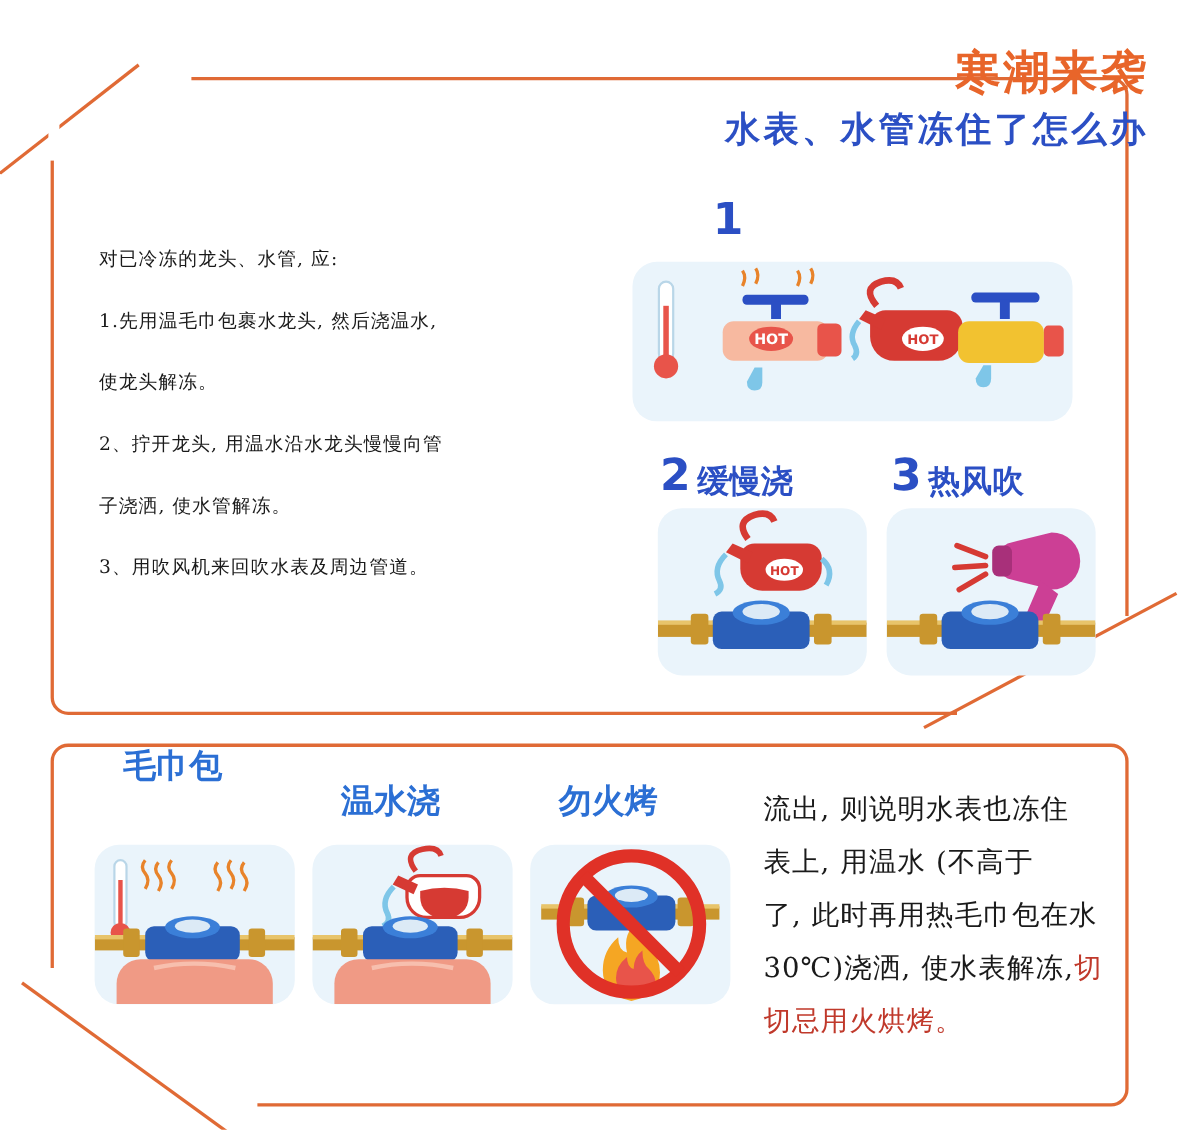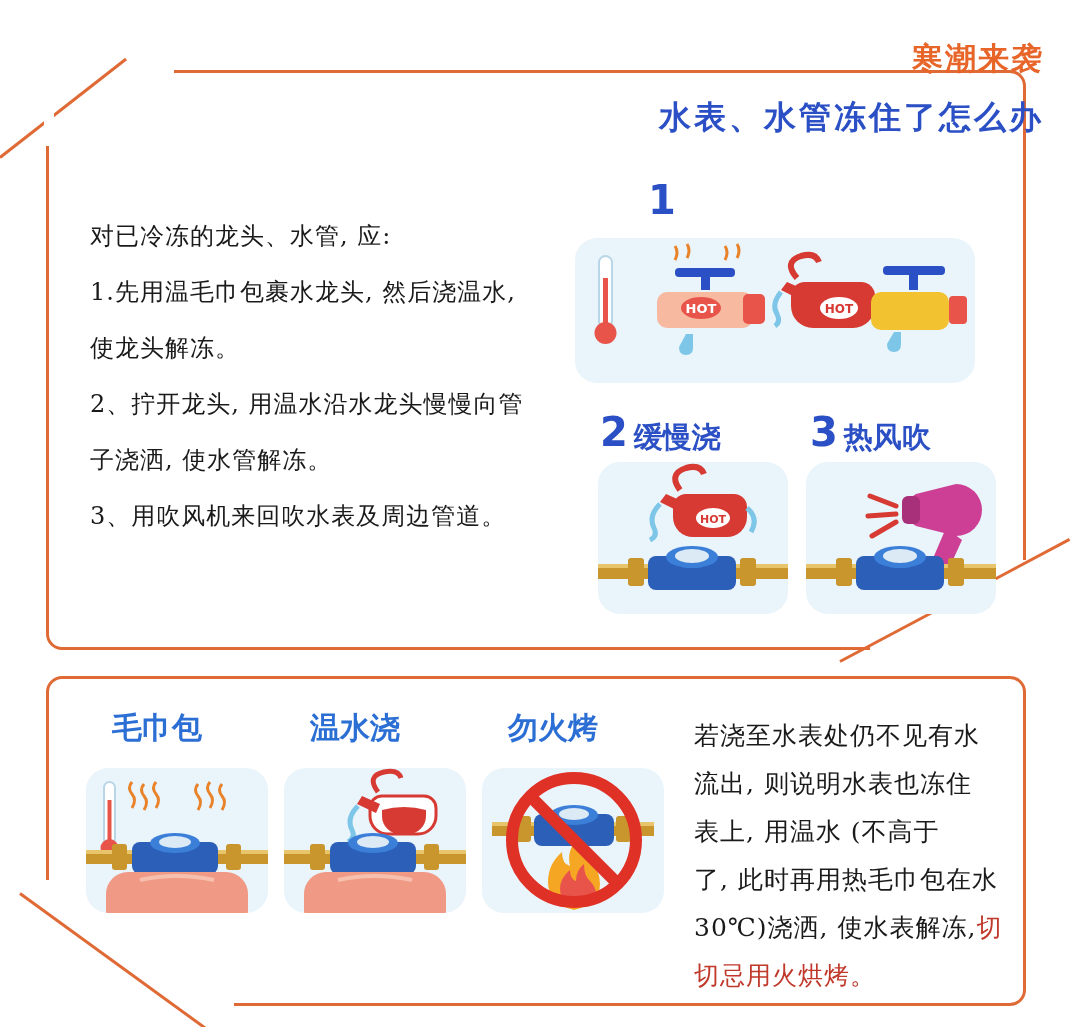--- a/index.html
+++ b/index.html
@@ -14,21 +14,21 @@
     font-family: "Liberation Sans", sans-serif;
     overflow: hidden;
   }
 
   
   .header-sub {
     position: absolute;
     right: 36px;
     top: 38px;
     font-family: "DejaVu Sans", sans-serif;
-    font-size: 31px;
+    font-size: 42px;
     font-weight: bold;
     color: #e8652a;
     letter-spacing: 2px;
   }
   .header-title {
     position: absolute;
     right: 36px;
     top: 96px;
     font-family: "DejaVu Sans", sans-serif;
     font-size: 32px;
@@ -69,21 +69,21 @@
     transform-origin: left center;
   }
 
   
   .left-text {
     position: absolute;
     left: 90px;
     top: 208px;
     width: 470px;
     font-family: "DejaVu Serif", serif;
-    font-size: 24px;
+    font-size: 17px;
     line-height: 56px;
     color: #1a1a1a;
     letter-spacing: 1px;
   }
   .left-text p { margin: 0; }
 
   
   .step-head {
     position: absolute;
     display: flex;
@@ -122,21 +122,21 @@
 
   
   .bottom-label {
     position: absolute;
     font-family: "DejaVu Sans", sans-serif;
     font-size: 30px;
     font-weight: bold;
     color: #2b6fd4;
     white-space: nowrap;
   }
-  #blabel0 { left: 112px; top: 708px; }
+  #blabel0 { left: 112px; top: 676px; }
   #blabel1 { left: 310px; top: 708px; }
   #blabel2 { left: 508px; top: 708px; }
 
   #bcard0 { left: 86px;  top: 768px; width: 182px; height: 145px; }
   #bcard1 { left: 284px; top: 768px; width: 182px; height: 145px; }
   #bcard2 { left: 482px; top: 768px; width: 182px; height: 145px; }
 
   .right-text {
     position: absolute;
     left: 694px;
@@ -363,21 +363,20 @@
       <path d="M92 138 q-14 -5 -14 -17 q0 -11 10 -19 q0 9 6 11 q0 -11 8 -17 q0 12 6 17 q6 6 6 13 q0 11 -22 12 z" fill="#e8544a"></path>
     </g>
     <g>
       <circle cx="92" cy="72" r="62" fill="none" stroke="#e03127" stroke-width="12"></circle>
       <line x1="48" y1="28" x2="136" y2="116" stroke="#e03127" stroke-width="12"></line>
     </g>
   </svg>
 </div>
 
 <div class="right-text">
-  <p>若浇至水表处仍不见有水</p>
   <p>流出, 则说明水表也冻住</p>
   <p>表上, 用温水 (不高于</p>
   <p>了, 此时再用热毛巾包在水</p>
   <p>
     <span>30℃)浇洒, 使水表解冻,</span><span class="warn">切</span>
   </p>
   <p class="warn">切忌用火烘烤。</p>
 </div>
 
 </body></html>

